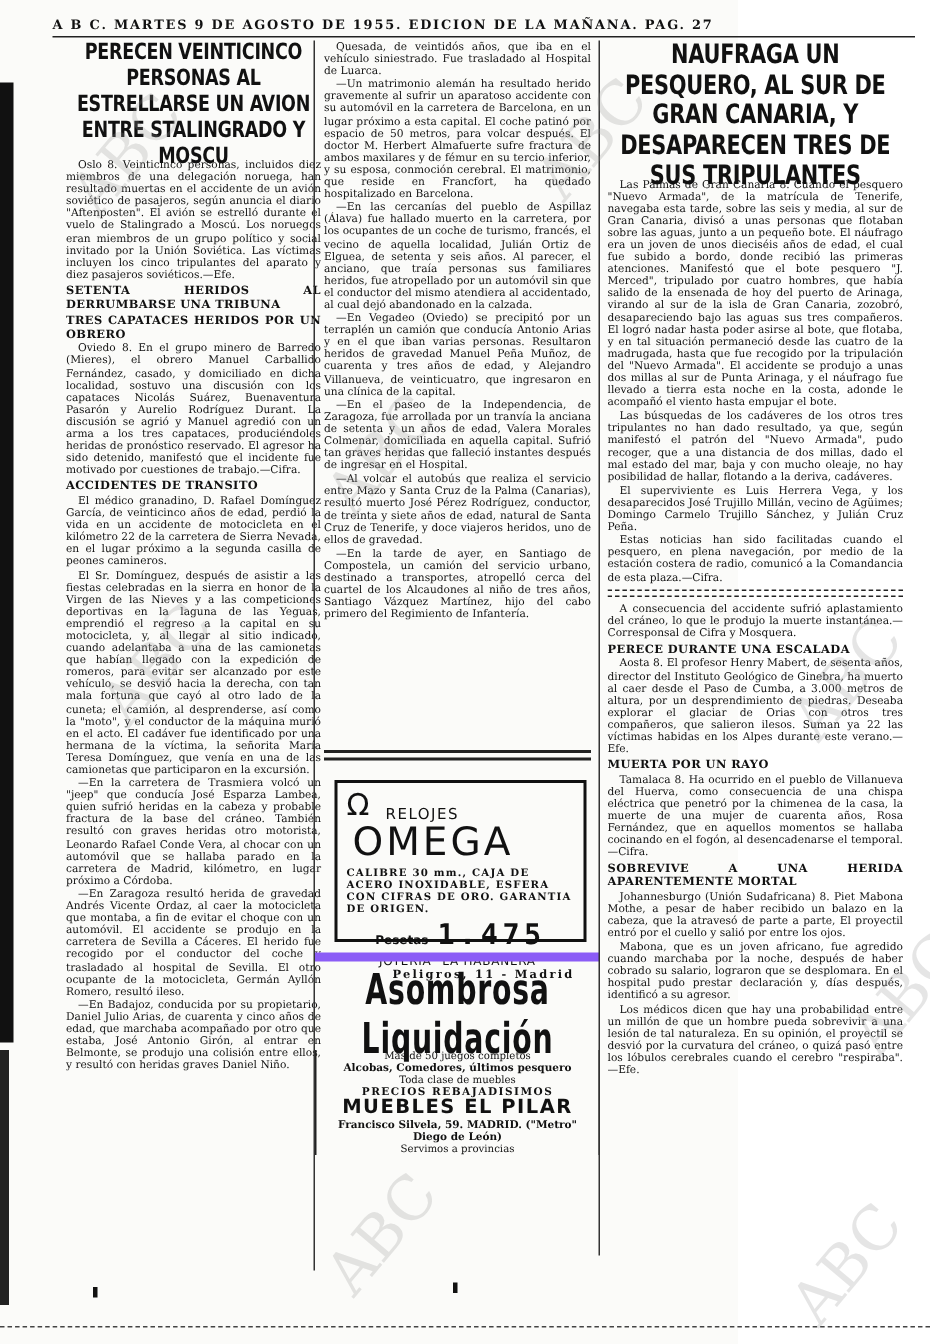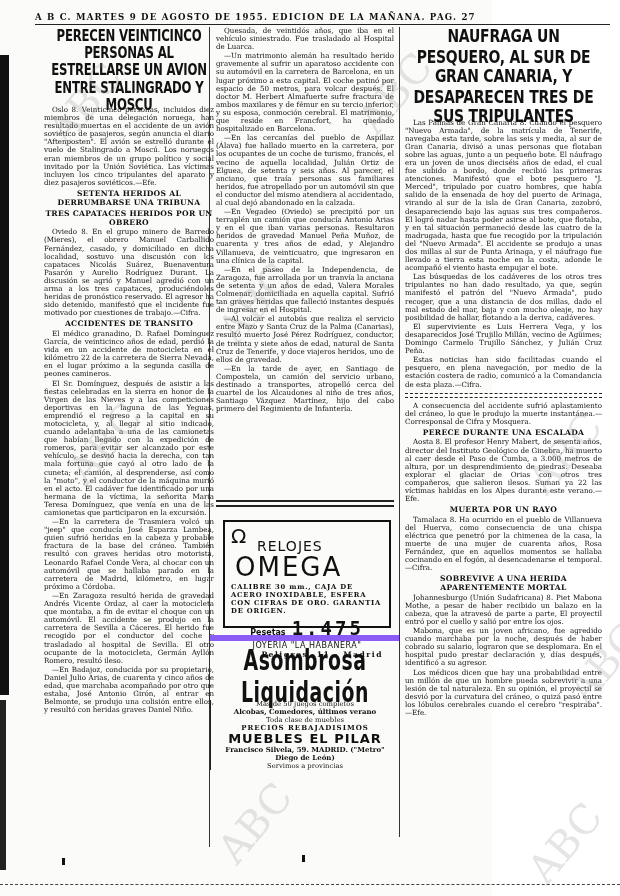--- a/index.html
+++ b/index.html
@@ -9,27 +9,27 @@
   .scan-edge2{position:absolute;left:0;top:700px;width:6px;height:170px;background:#222;}
   .masthead{position:absolute;left:35px;top:12px;width:575px;height:12px;font-size:8.6px;font-weight:bold;letter-spacing:1.2px;white-space:nowrap;border-bottom:1px solid #222;line-height:11px;}
   .col{position:absolute;top:27px;font-size:7.1px;line-height:8.1px;text-align:justify;}
   .col1{left:44px;width:170px;}
   .col2{left:216px;width:178px;}
   .col3{left:405px;width:197px;}
   .vrule{position:absolute;top:27px;width:1px;background:#333;}
   .h1{font-family:"DejaVu Sans Condensed","DejaVu Sans",sans-serif;font-weight:bold;font-size:13px;line-height:15px;text-align:center;letter-spacing:-0.2px;transform:scaleY(1.15);transform-origin:top;margin-bottom:4px;}
   .h1-right{font-size:15.5px;line-height:17.5px;}
   .h2{font-weight:bold;font-size:10.6px;line-height:12px;text-align:center;margin:4px 0 3px;}
-  .sub{font-weight:bold;font-size:7.6px;line-height:8.6px;text-align:center;letter-spacing:0.3px;margin:3px 0 1px;}
+  .sub{font-weight:bold;font-size:7.6px;line-height:8.6px;letter-spacing:0.3px;margin:3px 0 1px;}
   p{margin:0 0 1px;text-indent:8px;}
   .hr-thick{border-top:2px solid #222;margin:3px 0;}
   .wavy{height:3px;border-top:1px dashed #222;border-bottom:1px dashed #222;margin:4px 0;}
   .ad-omega{position:absolute;left:223px;top:520px;width:168px;height:108px;border:2px solid #111;padding:4px 6px;box-sizing:border-box;}
   .omega-sym{font-family:"DejaVu Sans",sans-serif;font-size:20px;line-height:20px;}
-  .omega-relojes{font-family:"DejaVu Sans",sans-serif;font-size:14px;letter-spacing:1px;margin-left:26px;margin-top:-8px;}
+  .omega-relojes{font-family:"DejaVu Sans",sans-serif;font-size:10px;letter-spacing:1px;margin-left:26px;margin-top:-8px;}
   .omega-brand{font-family:"DejaVu Sans",sans-serif;font-size:26px;letter-spacing:2px;margin-left:4px;line-height:26px;}
   .omega-desc{font-size:6.8px;font-weight:bold;line-height:8px;letter-spacing:0.8px;margin-top:3px;}
   .omega-price-row{display:flex;align-items:baseline;justify-content:center;gap:6px;margin-top:2px;text-align:right;}
   .omega-price-label{font-family:"DejaVu Sans",sans-serif;font-weight:bold;font-size:8px;}
   .omega-price{font-family:"DejaVu Sans Mono",monospace;font-weight:bold;font-size:19px;letter-spacing:3px;}
   .omega-shop{font-family:"DejaVu Sans",sans-serif;font-size:8px;text-align:center;letter-spacing:0.5px;margin-top:2px;}
   .omega-addr{font-size:7.6px;text-align:right;letter-spacing:1.5px;font-weight:bold;}
   .ad-pilar{position:absolute;left:210px;top:720px;width:190px;height:108px;text-align:center;border-top:6px solid #8b5cf6;}
   .pilar-title{font-family:"DejaVu Sans Condensed","DejaVu Sans",sans-serif;font-weight:bold;font-size:21px;line-height:24px;letter-spacing:0.5px;transform:scaleY(1.35);transform-origin:top;margin:3px 0 8px;}
   .pilar-line{font-size:6.8px;line-height:8px;}
@@ -91,21 +91,21 @@
       <span class="omega-price">1.475</span>
     </div>
     <div class="omega-shop">JOYERIA "LA HABANERA"</div>
     <div class="omega-addr">Peligros, 11 - Madrid</div>
   </div>
 
   <div class="ad-pilar" style="top:635px;">
     <div class="pilar-title">Asombrosa Liquidación</div>
     <div class="pilar-box">
       <div class="pilar-line">Más de 50 juegos completos</div>
-      <div class="pilar-line pilar-bold" style="letter-spacing:0;">Alcobas, Comedores, últimos verano</div>
+      <div class="pilar-line pilar-bold" style="letter-spacing:0;">Alcobas, Comedores, últimos pesquero</div>
       <div class="pilar-line">Toda clase de muebles</div>
       <div class="pilar-line pilar-bold">PRECIOS REBAJADISIMOS</div>
       <div class="pilar-brand">MUEBLES EL PILAR</div>
       <div class="pilar-line pilar-bold" style="letter-spacing:0;">Francisco Silvela, 59. MADRID. ("Metro" Diego de León)</div>
       <div class="pilar-line">Servimos a provincias</div>
     </div>
   </div>
 
   <div class="vrule" style="left:399px;height:810px;"></div>
 

